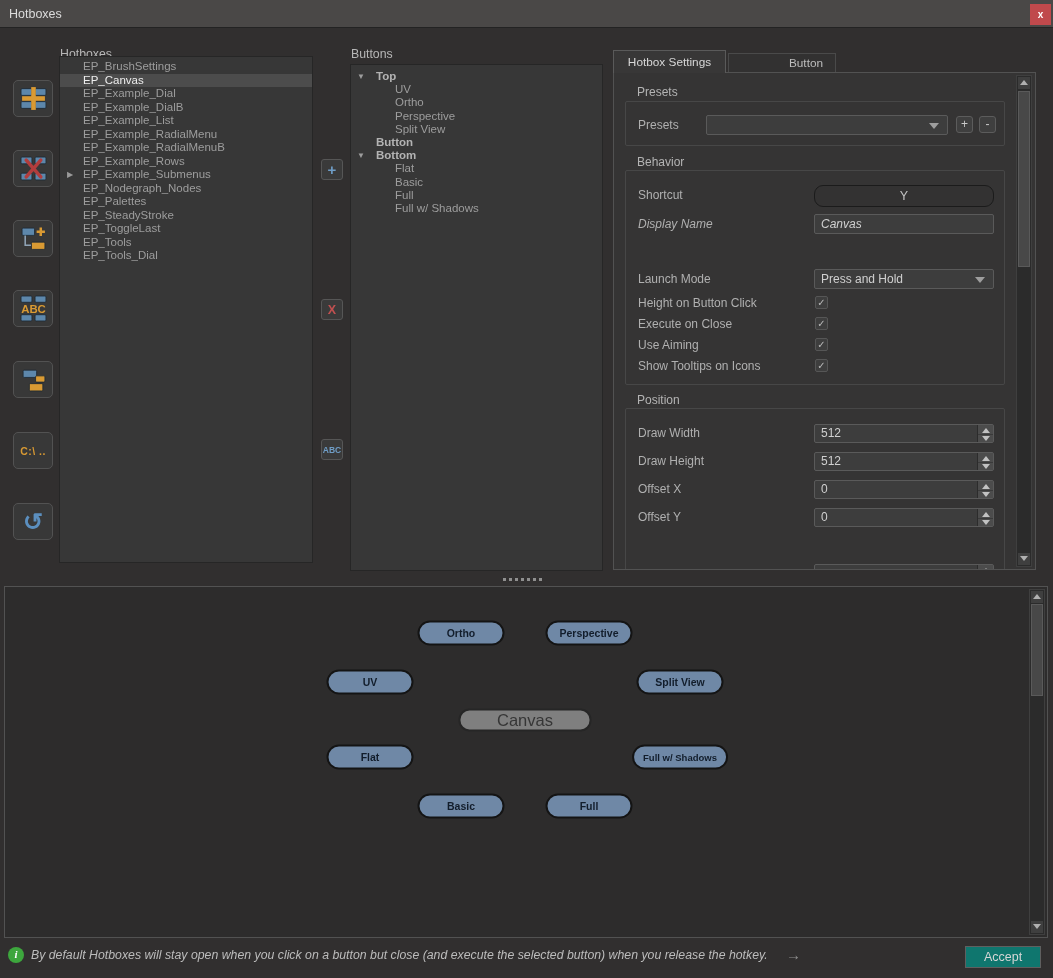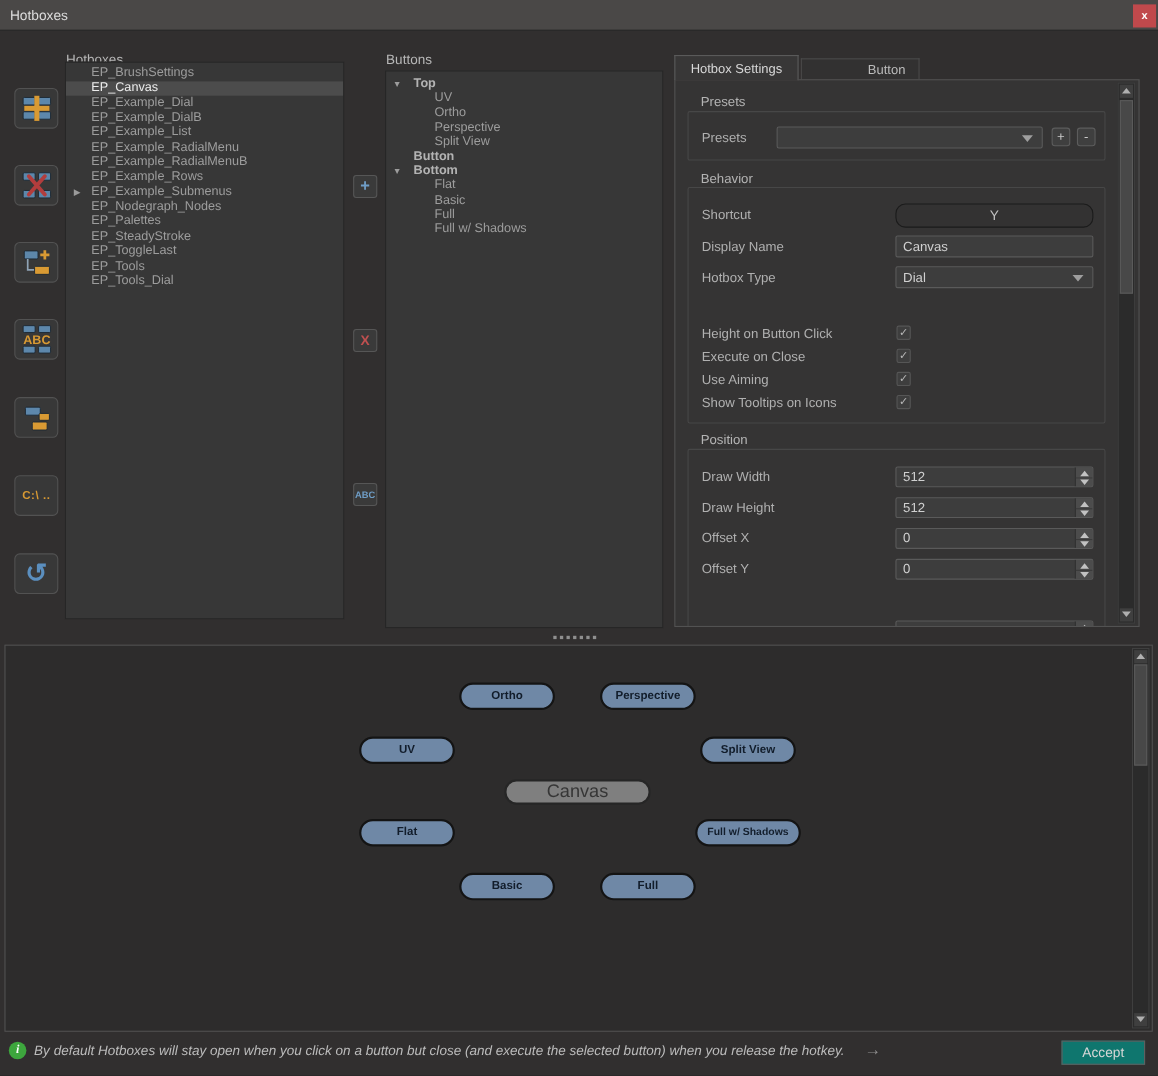--- a/index.html
+++ b/index.html
@@ -237,27 +237,27 @@
         <div style="position:absolute; left:353px; top:1px; width:17px; height:17px; background:#3f3f3f; border:1px solid #5c5c5c; border-radius:3px; color:#c9c9c9; text-align:center; line-height:15px; font-size:12px;">-</div>
       </div>
     </div>
 
     <div class="section-label" style="top:82px;">Behavior</div>
     <div class="groupbox" id="behavior-box" style="top:97px; height:215px;">
         <div class="srow" style="top: 14px; height: 22px;">
           <span class="flabel">Shortcut</span>
           <div class="ctrl shortcut-field">Y</div>
         </div>
-        <div class="srow" style="top: 43px; height: 22px;">
+        <div class="srow" style="top: 43px; height: 22px; font-style: italic;">
           <span class="flabel">Display Name</span>
           <div class="ctrl text-field">Canvas</div>
         </div>
-        <div class="srow" style="top: 71px; height: 22px;">
-          <span class="flabel">Hotbox Type</span>
-          <div class="ctrl dropdown"><span>Dial</span><span class="dd-arrow"></span></div>
+        <div class="srow" style="top: 98px; height: 22px;">
+          <span class="flabel">Launch Mode</span>
+          <div class="ctrl dropdown"><span>Press and Hold</span><span class="dd-arrow"></span></div>
         </div>
         <div class="srow" style="top: 125px; height: 22px;">
           <span class="flabel" style="top: 0px;">Height on Button Click</span>
           <div class="checkbox">✓</div>
         </div>
         <div class="srow" style="top: 146px; height: 22px;">
           <span class="flabel" style="top: 0px;">Execute on Close</span>
           <div class="checkbox">✓</div>
         </div>
         <div class="srow" style="top: 167px; height: 22px;">

